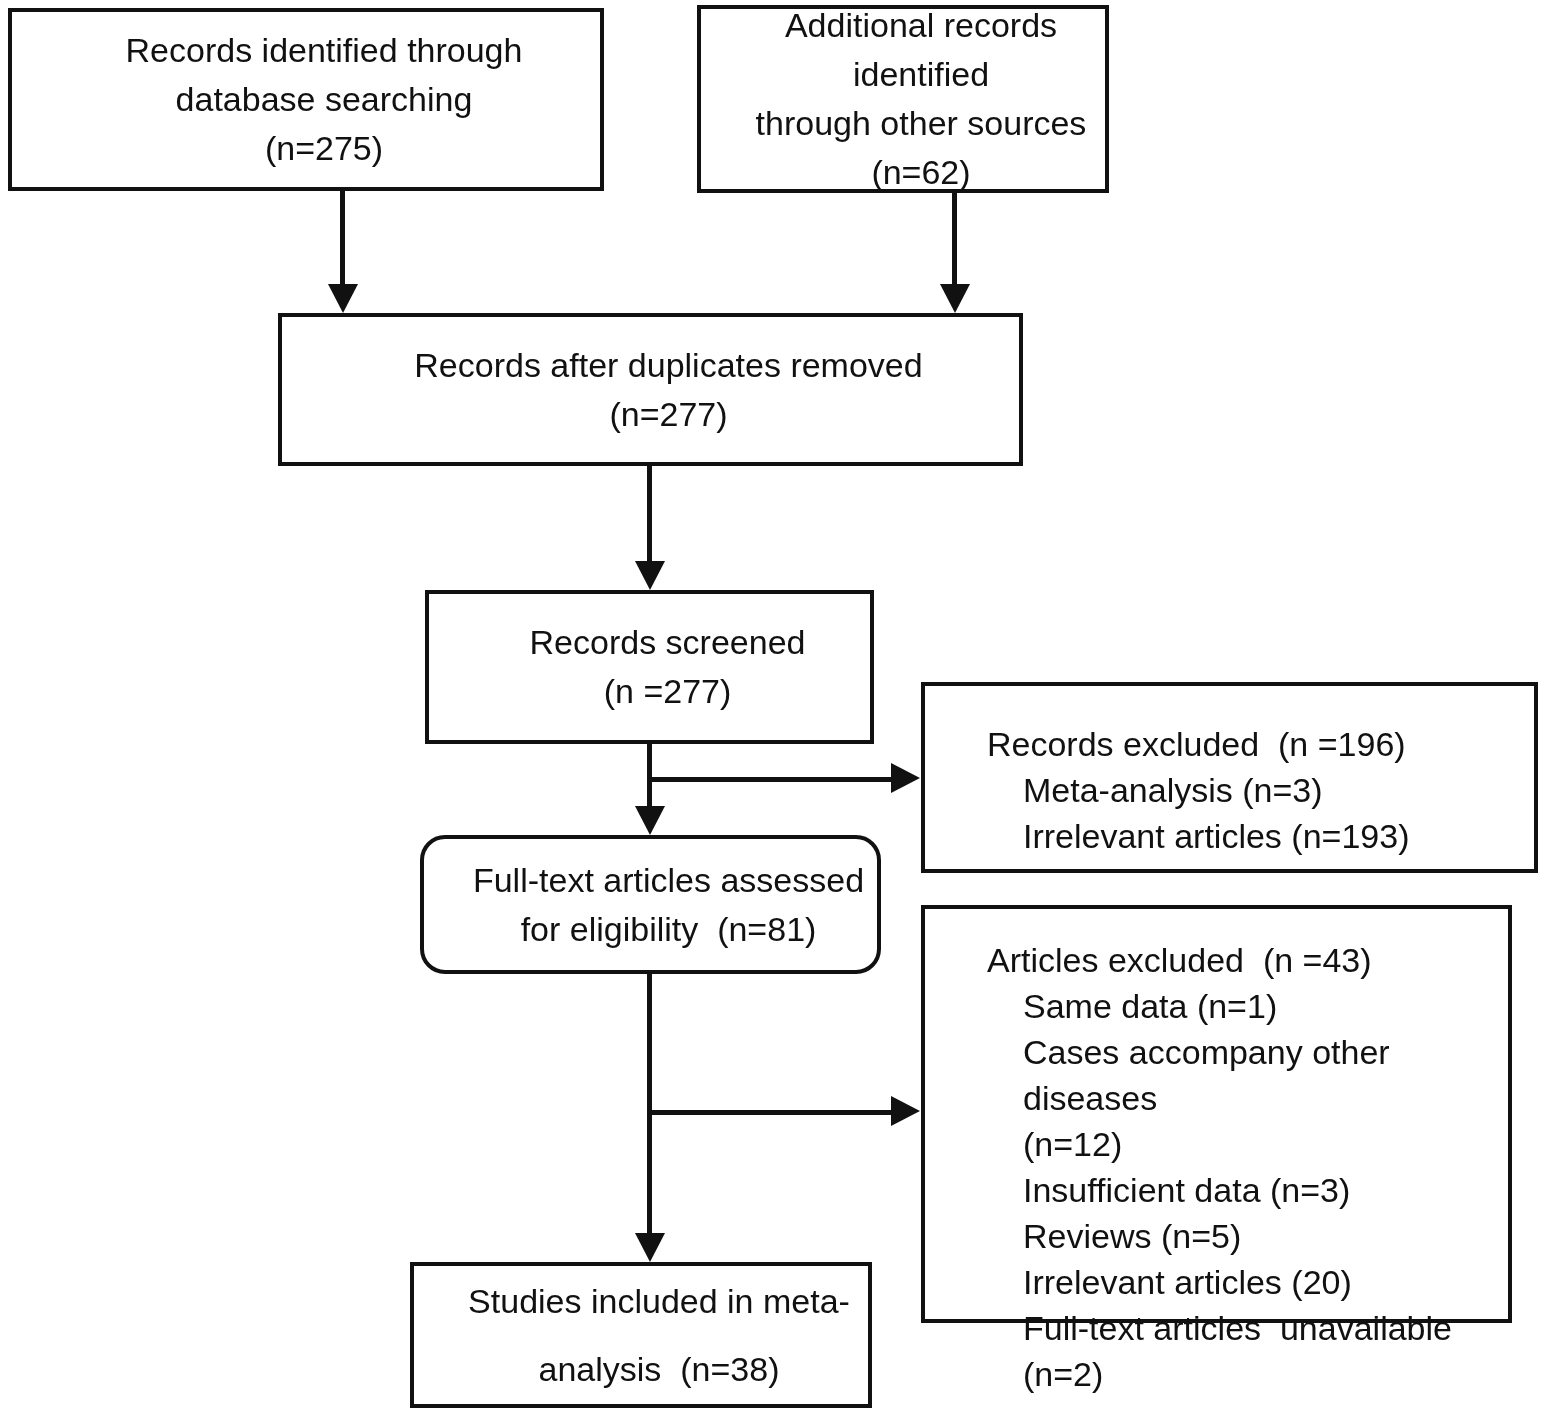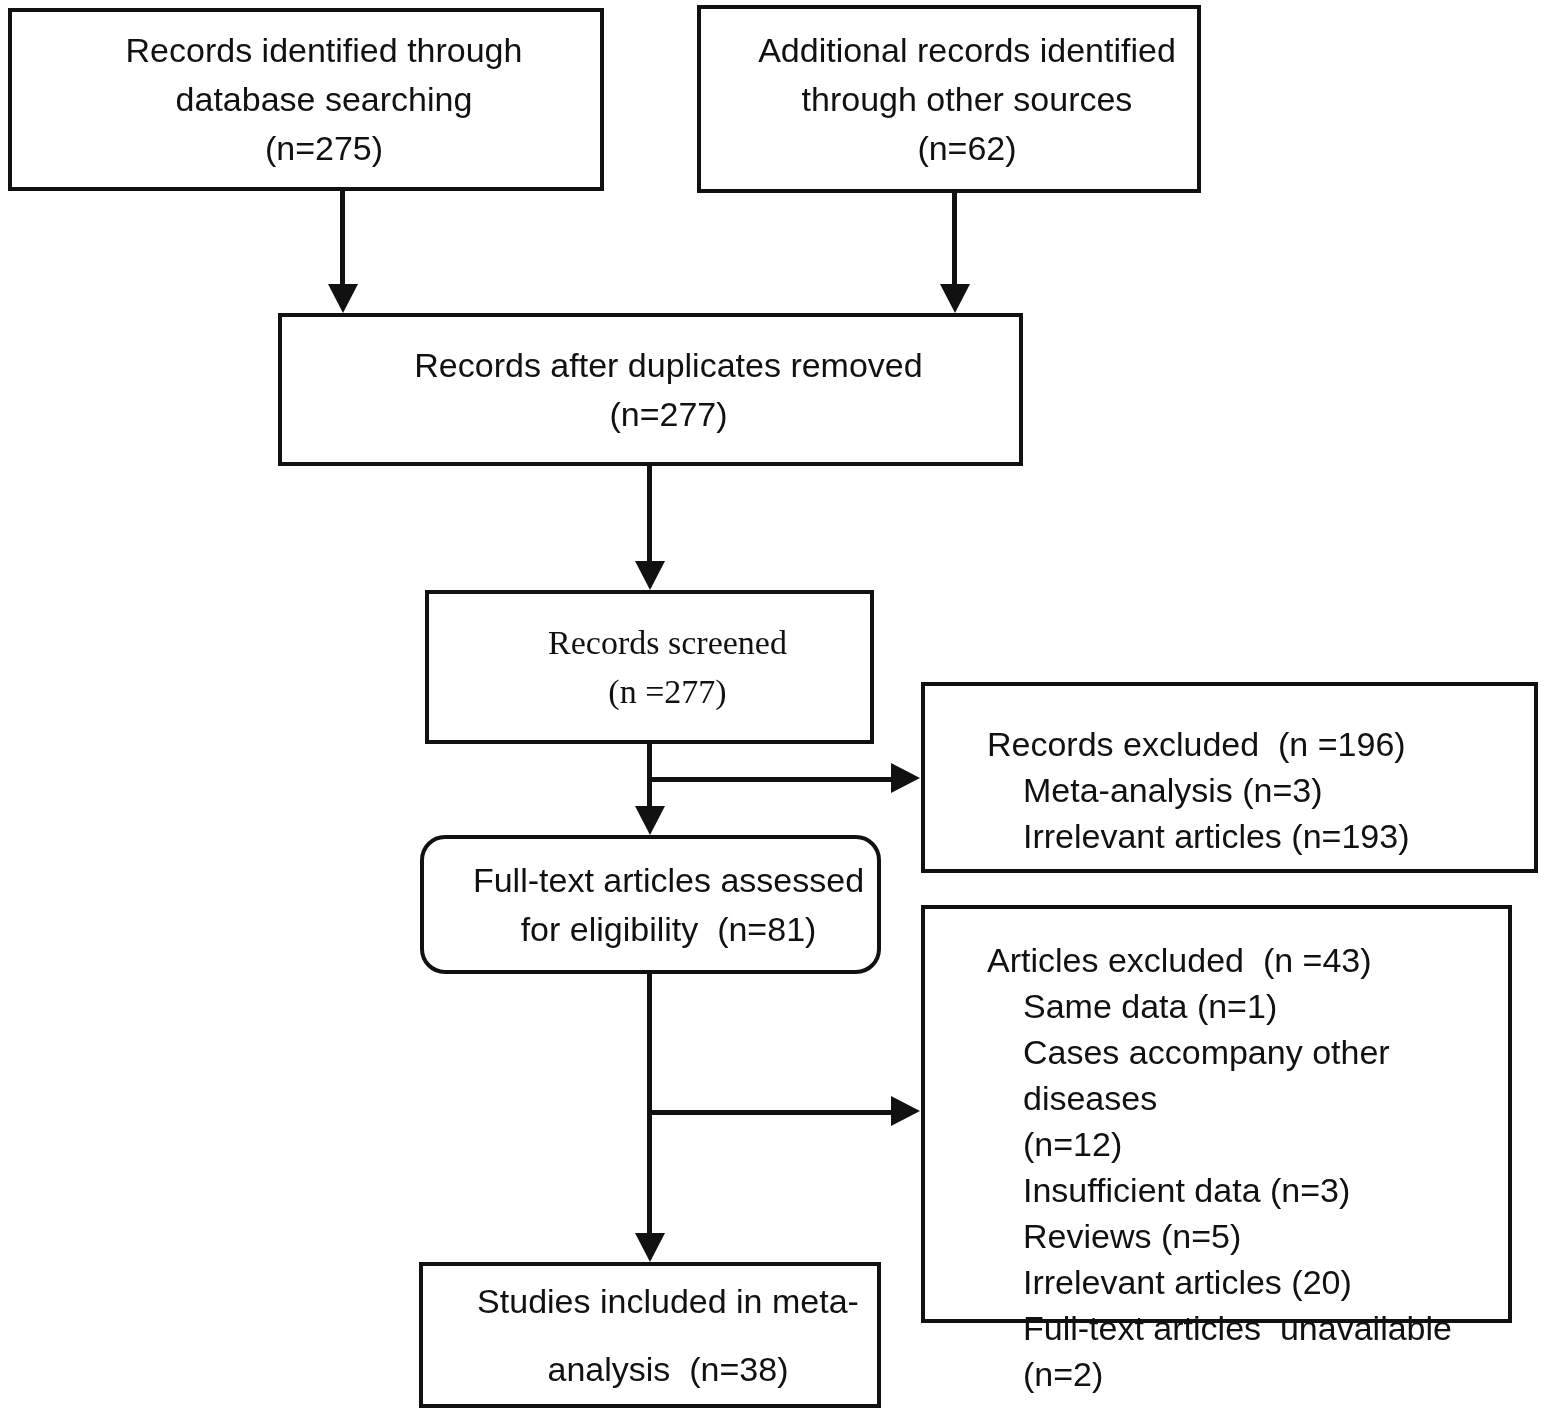--- a/index.html
+++ b/index.html
@@ -75,41 +75,41 @@
 <body>
 
 <div id="canvas">
 
   <div class="box center" style="left:8px; top:8px; width:596px; height:183px;">
     <div class="line">Records identified through</div>
     <div class="line">database searching</div>
     <div class="line">(n=275)</div>
   </div>
 
-  <div class="box center" style="left:697px; top:5px; width:504px; height:188px;">
+  <div class="box center" style="left:697px; top:5px; width:412px; height:188px;">
     <div class="line">Additional records identified</div>
     <div class="line">through other sources</div>
     <div class="line">(n=62)</div>
   </div>
 
   <div class="shaft-v" style="left:340px; top:190px; height:95px;"></div>
   <div class="head-down" style="left:328px; top:284px;"></div>
 
   <div class="shaft-v" style="left:952px; top:192px; height:93px;"></div>
   <div class="head-down" style="left:940px; top:284px;"></div>
 
   <div class="box center" style="left:278px; top:313px; width:745px; height:153px;">
     <div class="line">Records after duplicates removed</div>
     <div class="line">(n=277)</div>
   </div>
 
   <div class="shaft-v" style="left:647px; top:465px; height:97px;"></div>
   <div class="head-down" style="left:635px; top:561px;"></div>
 
-  <div class="box center" style="left:425px; top:590px; width:449px; height:154px;font-family:Liberation Serif, serif;">
+  <div class="box center" style="left:425px; top:590px; width:449px; height:154px;">
     <div class="line">Records screened</div>
     <div class="line">(n =277)</div>
   </div>
 
   <div class="shaft-v" style="left:647px; top:743px; height:64px;"></div>
   <div class="head-down" style="left:635px; top:806px;"></div>
   <div class="shaft-h" style="left:649px; top:777px; width:243px;"></div>
   <div class="head-right" style="left:891px; top:763px;"></div>
 
   <div class="box leftalign" style="left:921px; top:682px; width:617px; height:191px; padding-top:35px;">
@@ -132,18 +132,18 @@
     <div class="line">Articles excluded  (n =43)</div>
     <div class="line indent">Same data (n=1)</div>
     <div class="line indent">Cases accompany other diseases</div>
     <div class="line indent">(n=12)</div>
     <div class="line indent">Insufficient data (n=3)</div>
     <div class="line indent">Reviews (n=5)</div>
     <div class="line indent">Irrelevant articles (20)</div>
     <div class="line indent">Full-text articles  unavailable (n=2)</div>
   </div>
 
-  <div class="box center" style="left:419px; top:1262px; width:462px; height:146px;gap:19px;">
+  <div class="box center" style="left:410px; top:1262px; width:462px; height:146px;gap:19px;">
     <div class="line">Studies included in meta-</div>
     <div class="line">analysis  (n=38)</div>
   </div>
 
 </div>
 
 </body></html>

